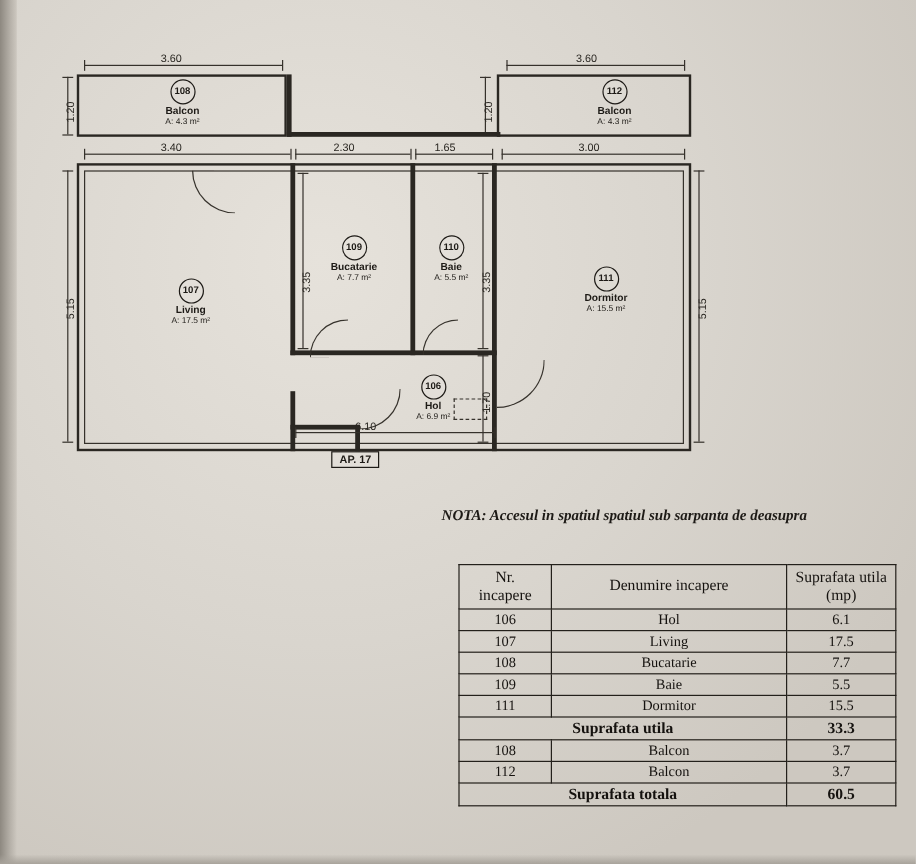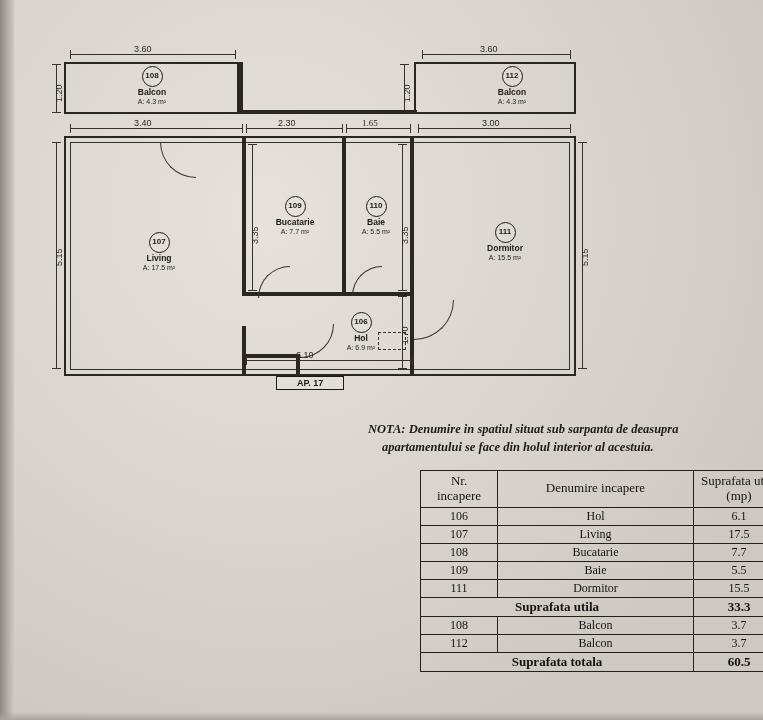--- a/index.html
+++ b/index.html
@@ -116,21 +116,21 @@
     position: absolute;
     border: 1px solid #35312b;
     border-radius: 50%;
     box-sizing: border-box;
   }
   .apt-box {
     position: absolute;
     border: 1.4px solid #1d1a16;
     font-size: 9px;
     font-weight: bold;
-    padding: 1px 20px;
+    padding: 1px 6px;
     color: #1d1a16;
     background: rgba(255,255,255,0.10);
     white-space: nowrap;
   }
   .dash-box {
     position: absolute;
     border: 1px dashed #35312b;
     box-sizing: border-box;
   }
 
@@ -148,21 +148,20 @@
     line-height: 1.45;
   }
   #note .l2 { padding-left: 14px; display: block; }
 
   
   #table-wrap {
     position: absolute;
     left: 382px;
     top: 470px;
     width: 337px;
-    margin-left: 38px;
   }
   table.schedule {
     border-collapse: collapse;
     width: 365px;
     font-family: "Liberation Serif", serif;
     color: #15120f;
   }
   table.schedule th, table.schedule td {
     border: 1px solid #23201b;
     text-align: center;
@@ -263,21 +262,21 @@
     <div class="dimtext" style="left:82px; top:74px;">3.40</div>
 
     <div class="dimline" style="left:194px; top:84px; width:96px;"></div>
     <div class="tick" style="left:194px; top:80px;"></div>
     <div class="tick" style="left:290px; top:80px;"></div>
     <div class="dimtext" style="left:226px; top:74px;">2.30</div>
 
     <div class="dimline" style="left:294px; top:84px; width:64px;"></div>
     <div class="tick" style="left:294px; top:80px;"></div>
     <div class="tick" style="left:358px; top:80px;"></div>
-    <div class="dimtext" style="left:310px; top:74px;font-family:Liberation Serif, serif;">1.65</div>
+    <div class="dimtext" style="left:310px; top:74px;">1.65</div>
 
     <div class="dimline" style="left:366px; top:84px; width:152px;"></div>
     <div class="tick" style="left:366px; top:80px;"></div>
     <div class="tick" style="left:518px; top:80px;"></div>
     <div class="dimtext" style="left:430px; top:74px;">3.00</div>
 
     <div class="dimline vert" style="left:4px; top:98px; height:226px;"></div>
     <div class="tick h" style="left:0px; top:98px;"></div>
     <div class="tick h" style="left:0px; top:324px;"></div>
     <div class="dimtext vert" style="left:2px; top:222px;">5.15</div>
@@ -336,22 +335,21 @@
       <div class="nm">Hol</div>
       <div class="ar">A: 6.9 m²</div>
     </div>
 
     <div class="dash-box" style="left:326px; top:288px; width:28px; height:18px;"></div>
 
     <div class="apt-box" style="left:224px; top:332px;">AP. 17</div>
   </div>
 
   <div id="note">
-    <span>NOTA: Denumire in spatiul situat sub sarpanta de deasupra</span>
-    <span class="l2">apartamentului se face din holul interior al acestuia.</span>
+    <span>NOTA: Accesul in spatiul spatiul sub sarpanta de deasupra</span>
   </div>
 
   <div id="table-wrap">
     <table class="schedule">
       <thead>
         <tr>
           <th>
             <div>Nr.</div>
             <div>incapere</div>
           </th>

